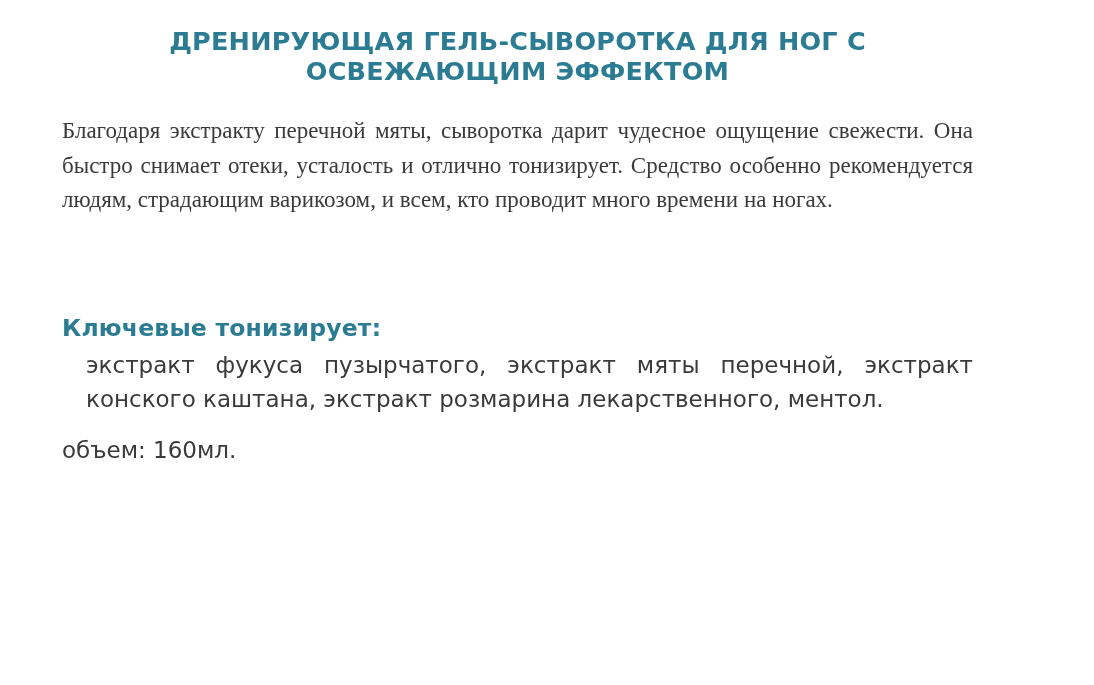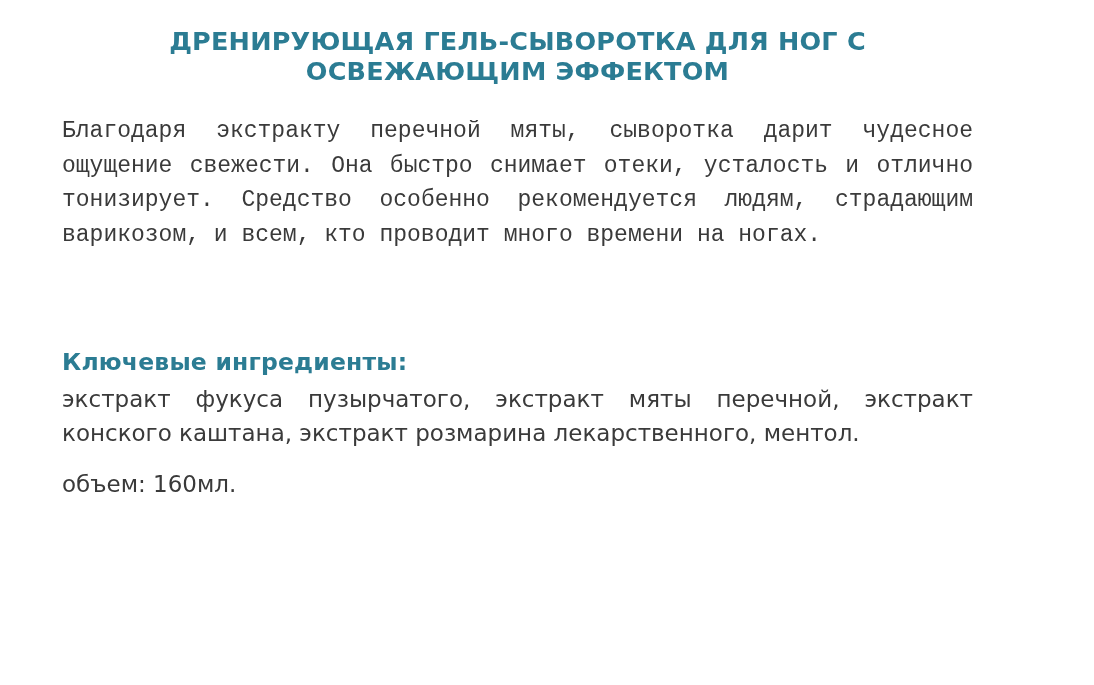--- a/index.html
+++ b/index.html
@@ -28,21 +28,21 @@
     font-size: 25.5px;
     line-height: 1.18;
     letter-spacing: 0.2px;
     text-align: center;
     text-transform: uppercase;
     margin: 0 auto;
     max-width: 830px;
   }
   .description {
     margin-top: 28px;
-    font-family: Liberation Mono, monospace;
+    font-family: Liberation Serif, serif;
     font-size: 23px;
     line-height: 1.5;
     color: #3a3a3a;
     text-align: justify;
     text-justify: inter-word;
     max-width: 932px;
   }
   .description p {
     margin: 0;
   }
@@ -54,38 +54,39 @@
     letter-spacing: 0.2px;
   }
   .ingredients-body {
     margin-top: 6px;
     font-size: 23px;
     line-height: 1.48;
     color: #3a3a3a;
     text-align: justify;
     text-justify: inter-word;
     max-width: 932px;
+    margin-left: 24px;
   }
   .volume {
     margin-top: 18px;
     font-size: 23px;
     line-height: 1.4;
     color: #3a3a3a;
   }
 </style>
 </head>
 <body>
 
 <div class="page">
 
   <h1 class="product-title">ДРЕНИРУЮЩАЯ ГЕЛЬ-СЫВОРОТКА ДЛЯ НОГ С ОСВЕЖАЮЩИМ ЭФФЕКТОМ</h1>
 
   <div class="description">
     <p>Благодаря экстракту перечной мяты, сыворотка дарит чудесное ощущение свежести. Она быстро снимает отеки, усталость и отлично тонизирует. Средство особенно рекомендуется людям, страдающим варикозом, и всем, кто проводит много времени на ногах.</p>
   </div>
 
-  <div class="ingredients-heading">Ключевые ингредиенты:</div>
+  <div class="ingredients-heading">Ключевые тонизирует:</div>
 
   <div class="ingredients-body">экстракт фукуса пузырчатого, экстракт мяты перечной, экстракт конского каштана, экстракт розмарина лекарственного, ментол.</div>
 
   <div class="volume">объем: 160мл.</div>
 
 </div>
 
 </body></html>

